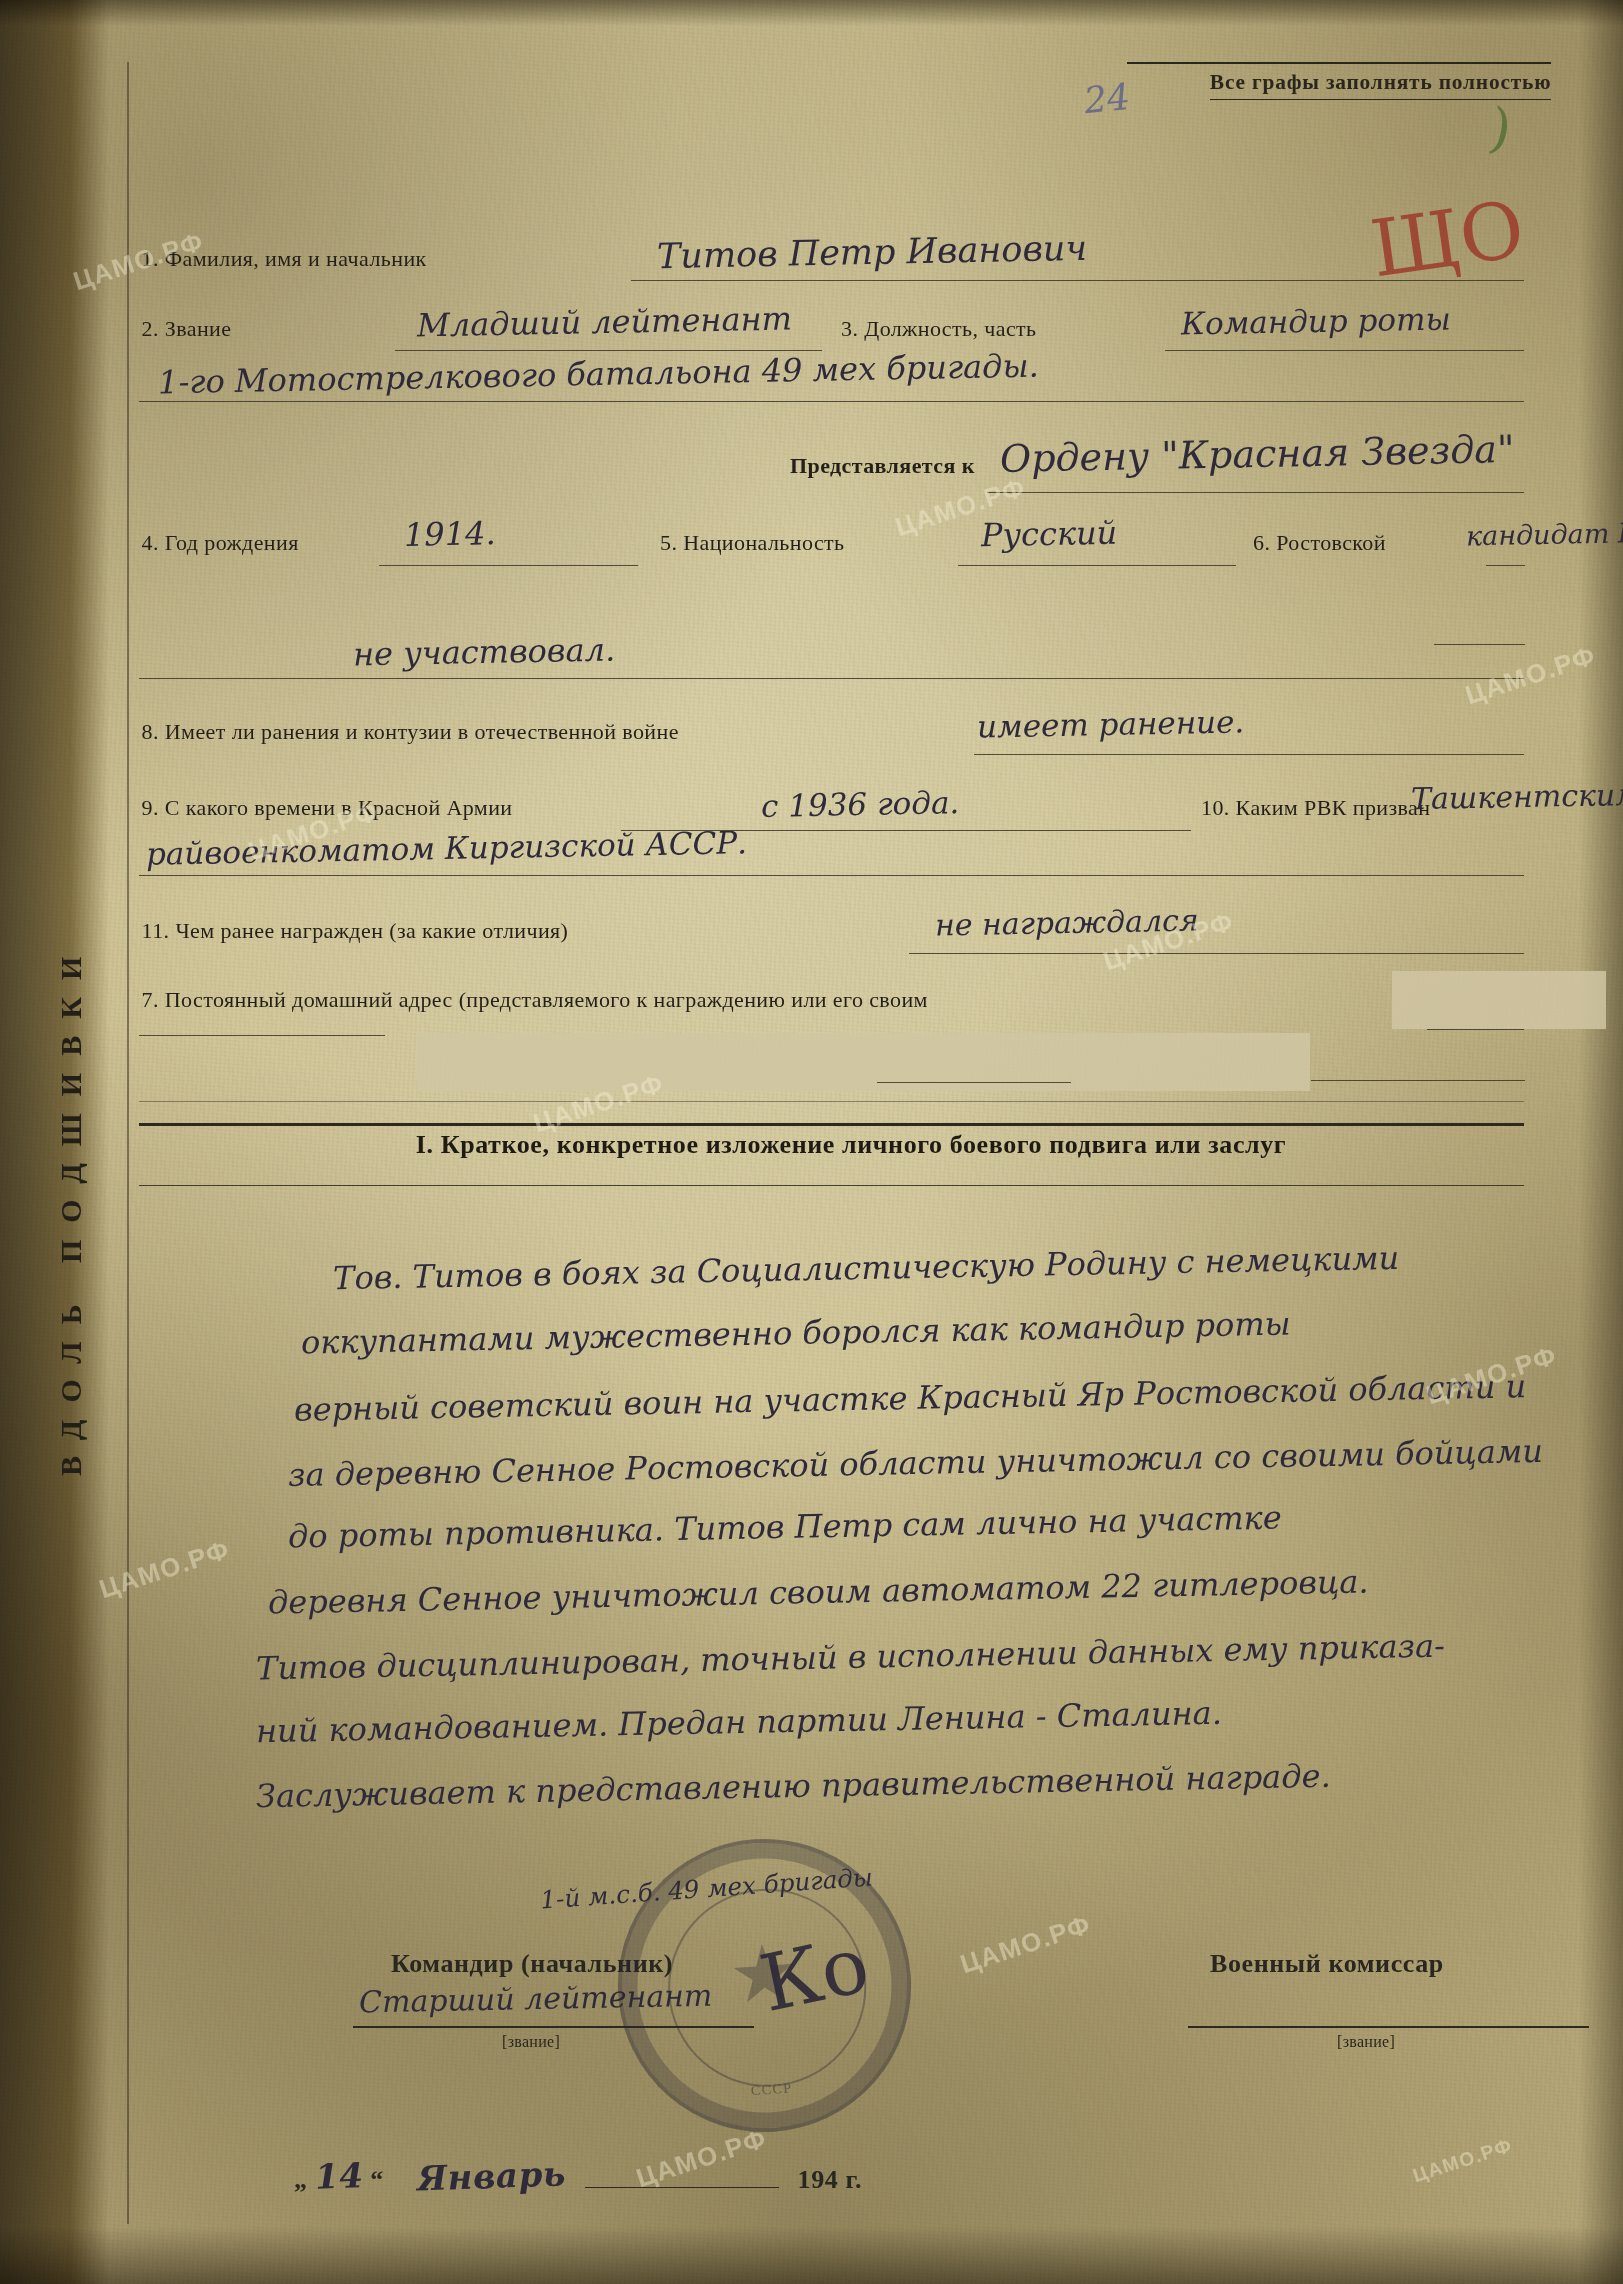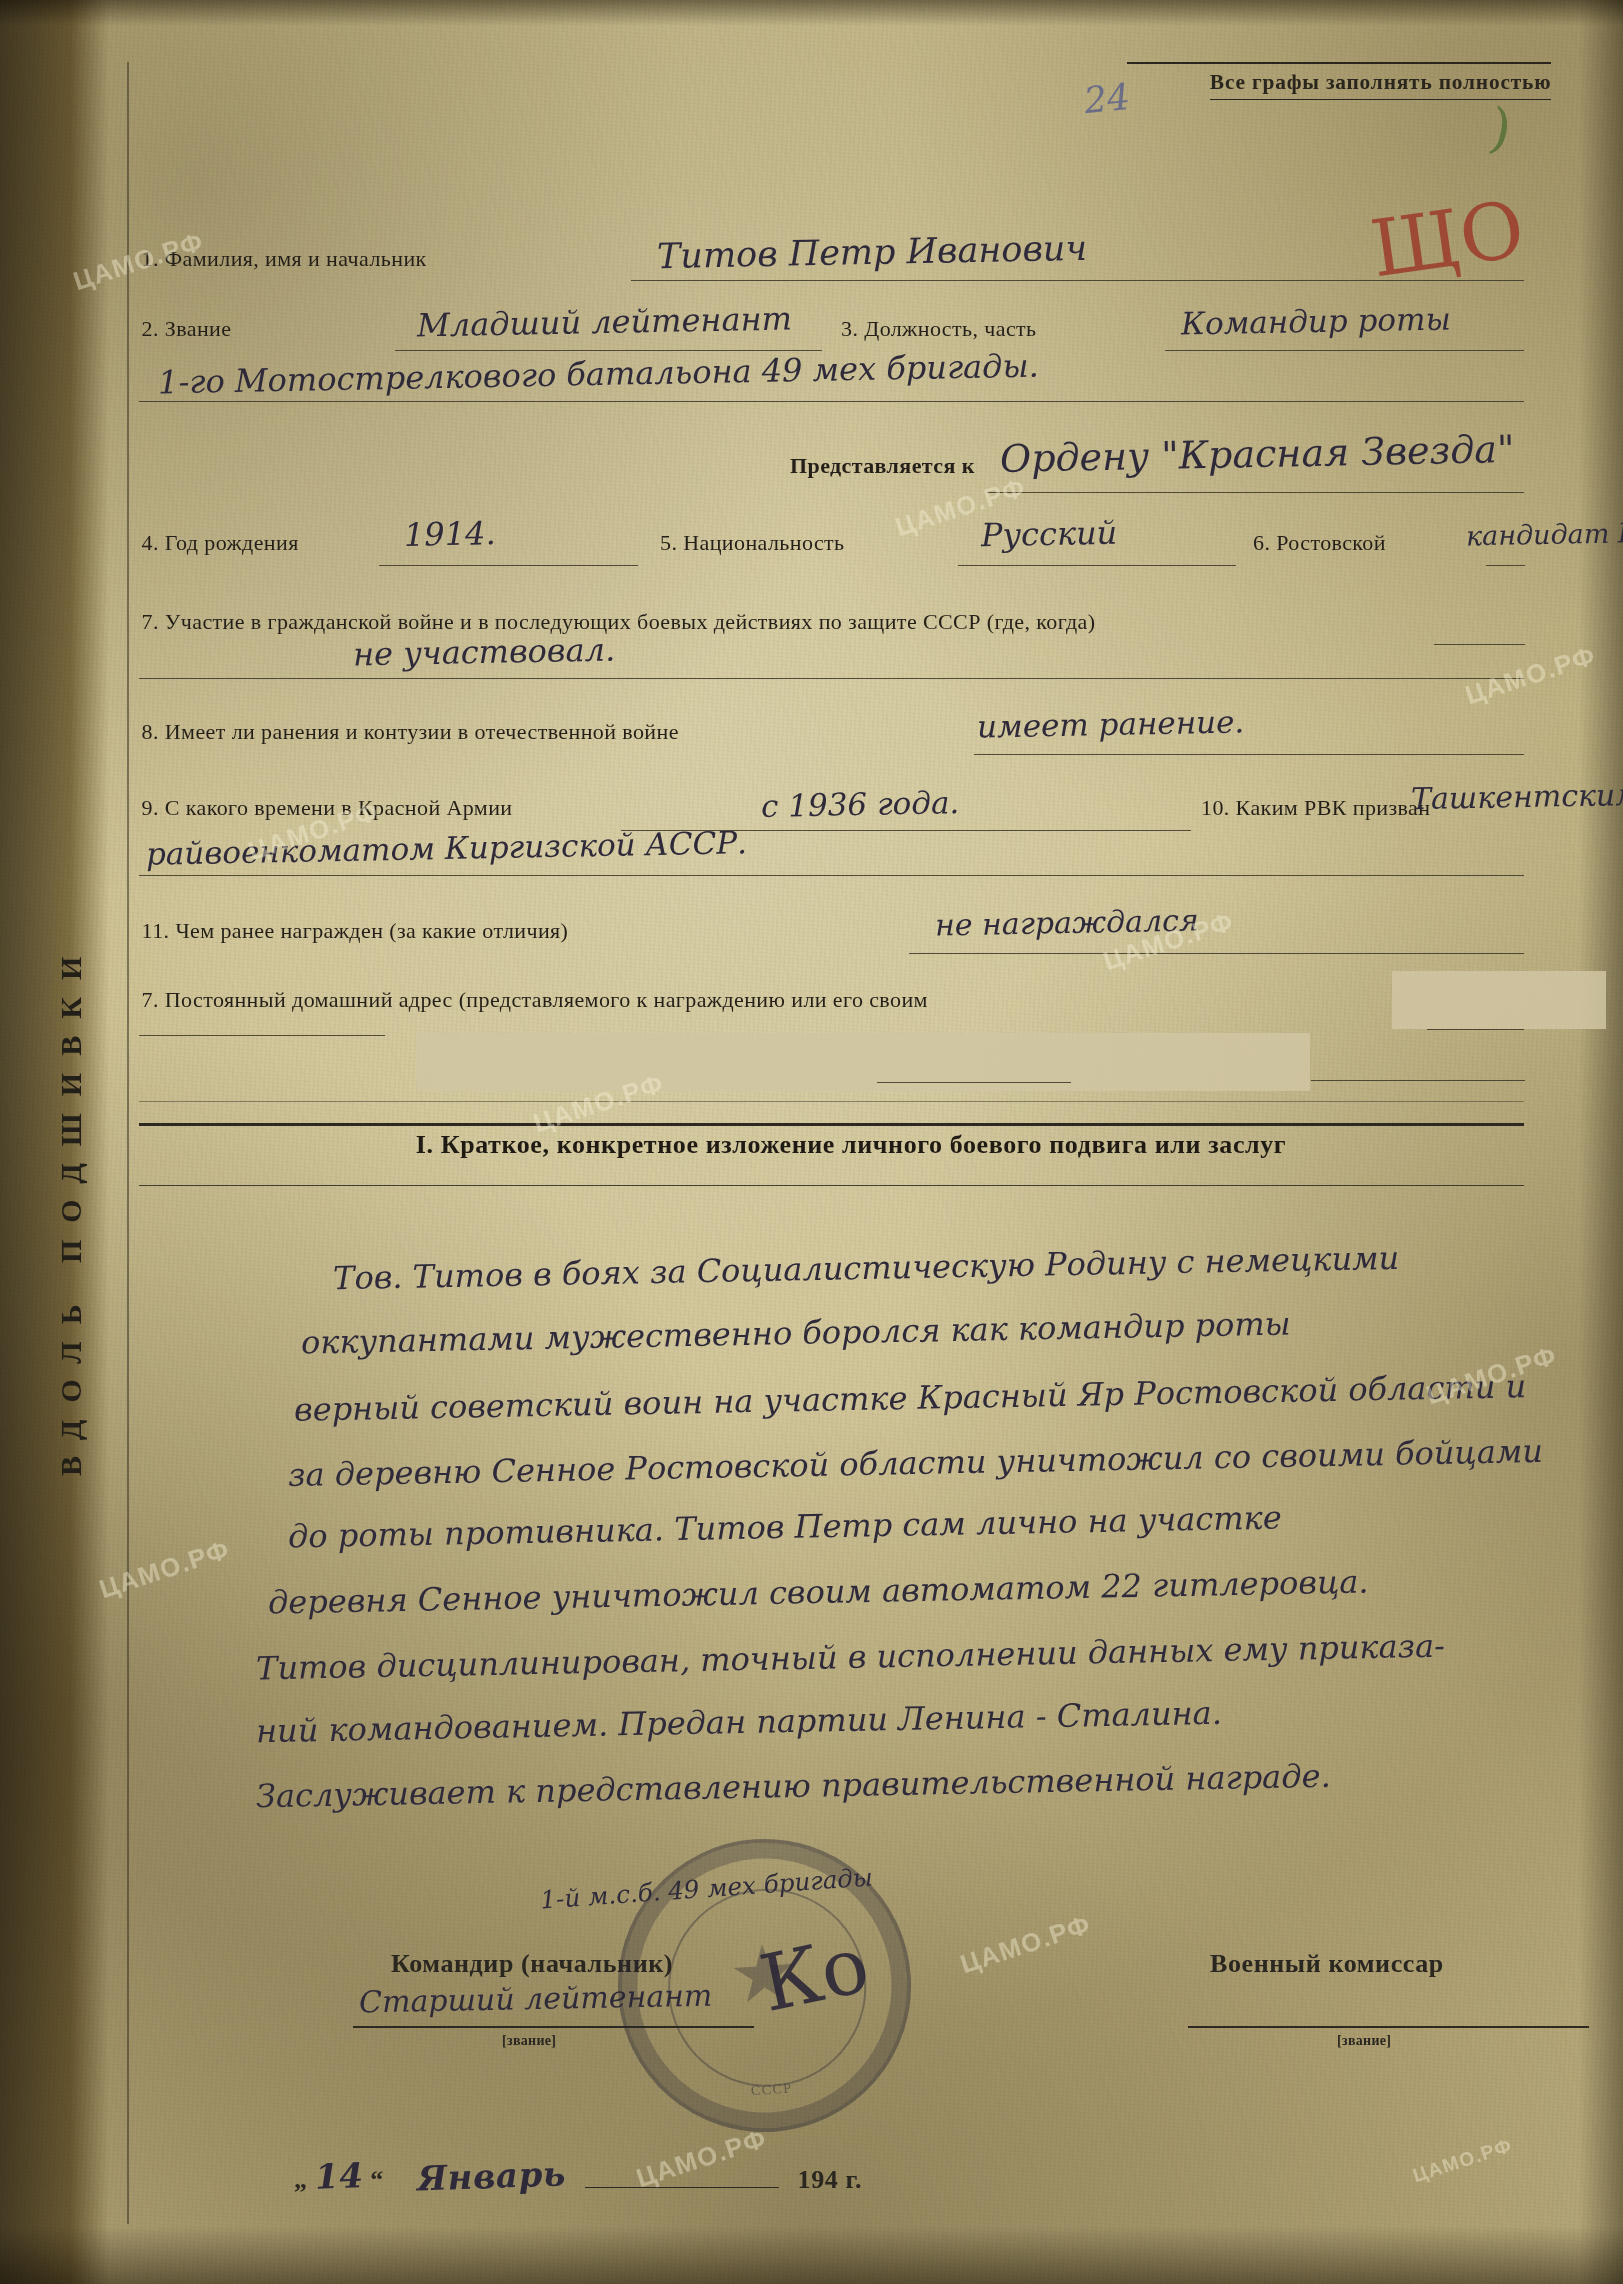--- a/index.html
+++ b/index.html
@@ -186,22 +186,22 @@
   .sig-right {
     position: absolute;
     left: 1071px;
     top: 1949px;
     font-size: 26px;
     font-weight: 700;
     letter-spacing: 0.6px;
   }
   .zvanie {
     position: absolute;
-    font-size: 14px;
-    font-weight: 700;
+    font-size: 16px;
+    font-weight: 400;
     letter-spacing: 0.3px;
   }
   .sigrule {
     position:absolute;
     height:1.9px;
     background:#2d2820;
   }
   .datefield {
     position: absolute;
     left: 155px;
@@ -380,24 +380,20 @@
     <div class="rule" style="top:565px; left:819px; width:278px;"></div>
     <div class="hand" style="top:515px; left:842px; font-size:32px;">Русский</div>
 
     <div class="row" style="top:530px; left:1114px;">
       <span class="lbl">6.</span>
       <span class="lbl">Ростовской</span>
     </div>
     <div class="rule" style="top:565px; left:1347px; width:39px;"></div>
     <div class="hand" style="top:518px; left:1327px; font-size:27px;">кандидат ВКП(б)</div>
 
-    <div class="row" style="top:609px; left:2.6px;">
-      <span class="lbl">7.</span>
-      <span class="lbl">Участие в гражданской войне и в последующих боевых действиях по защите СССР  (где, когда)</span>
-    </div>
     <div class="rule" style="top:644px; left:1295px; width:91px;"></div>
     <div class="rule" style="top:678px; left:0px; width:1385px;"></div>
     <div class="hand" style="top:633px; left:214px; font-size:32px;">не участвовал.</div>
 
     <div class="row" style="top:719px; left:2.6px;">
       <span class="lbl">8.</span>
       <span class="lbl">Имеет ли ранения и контузии в отечественной войне</span>
     </div>
     <div class="rule" style="top:754px; left:835px; width:550px;"></div>
     <div class="hand" style="top:706px; left:838px; font-size:31px;">имеет ранение.</div>

